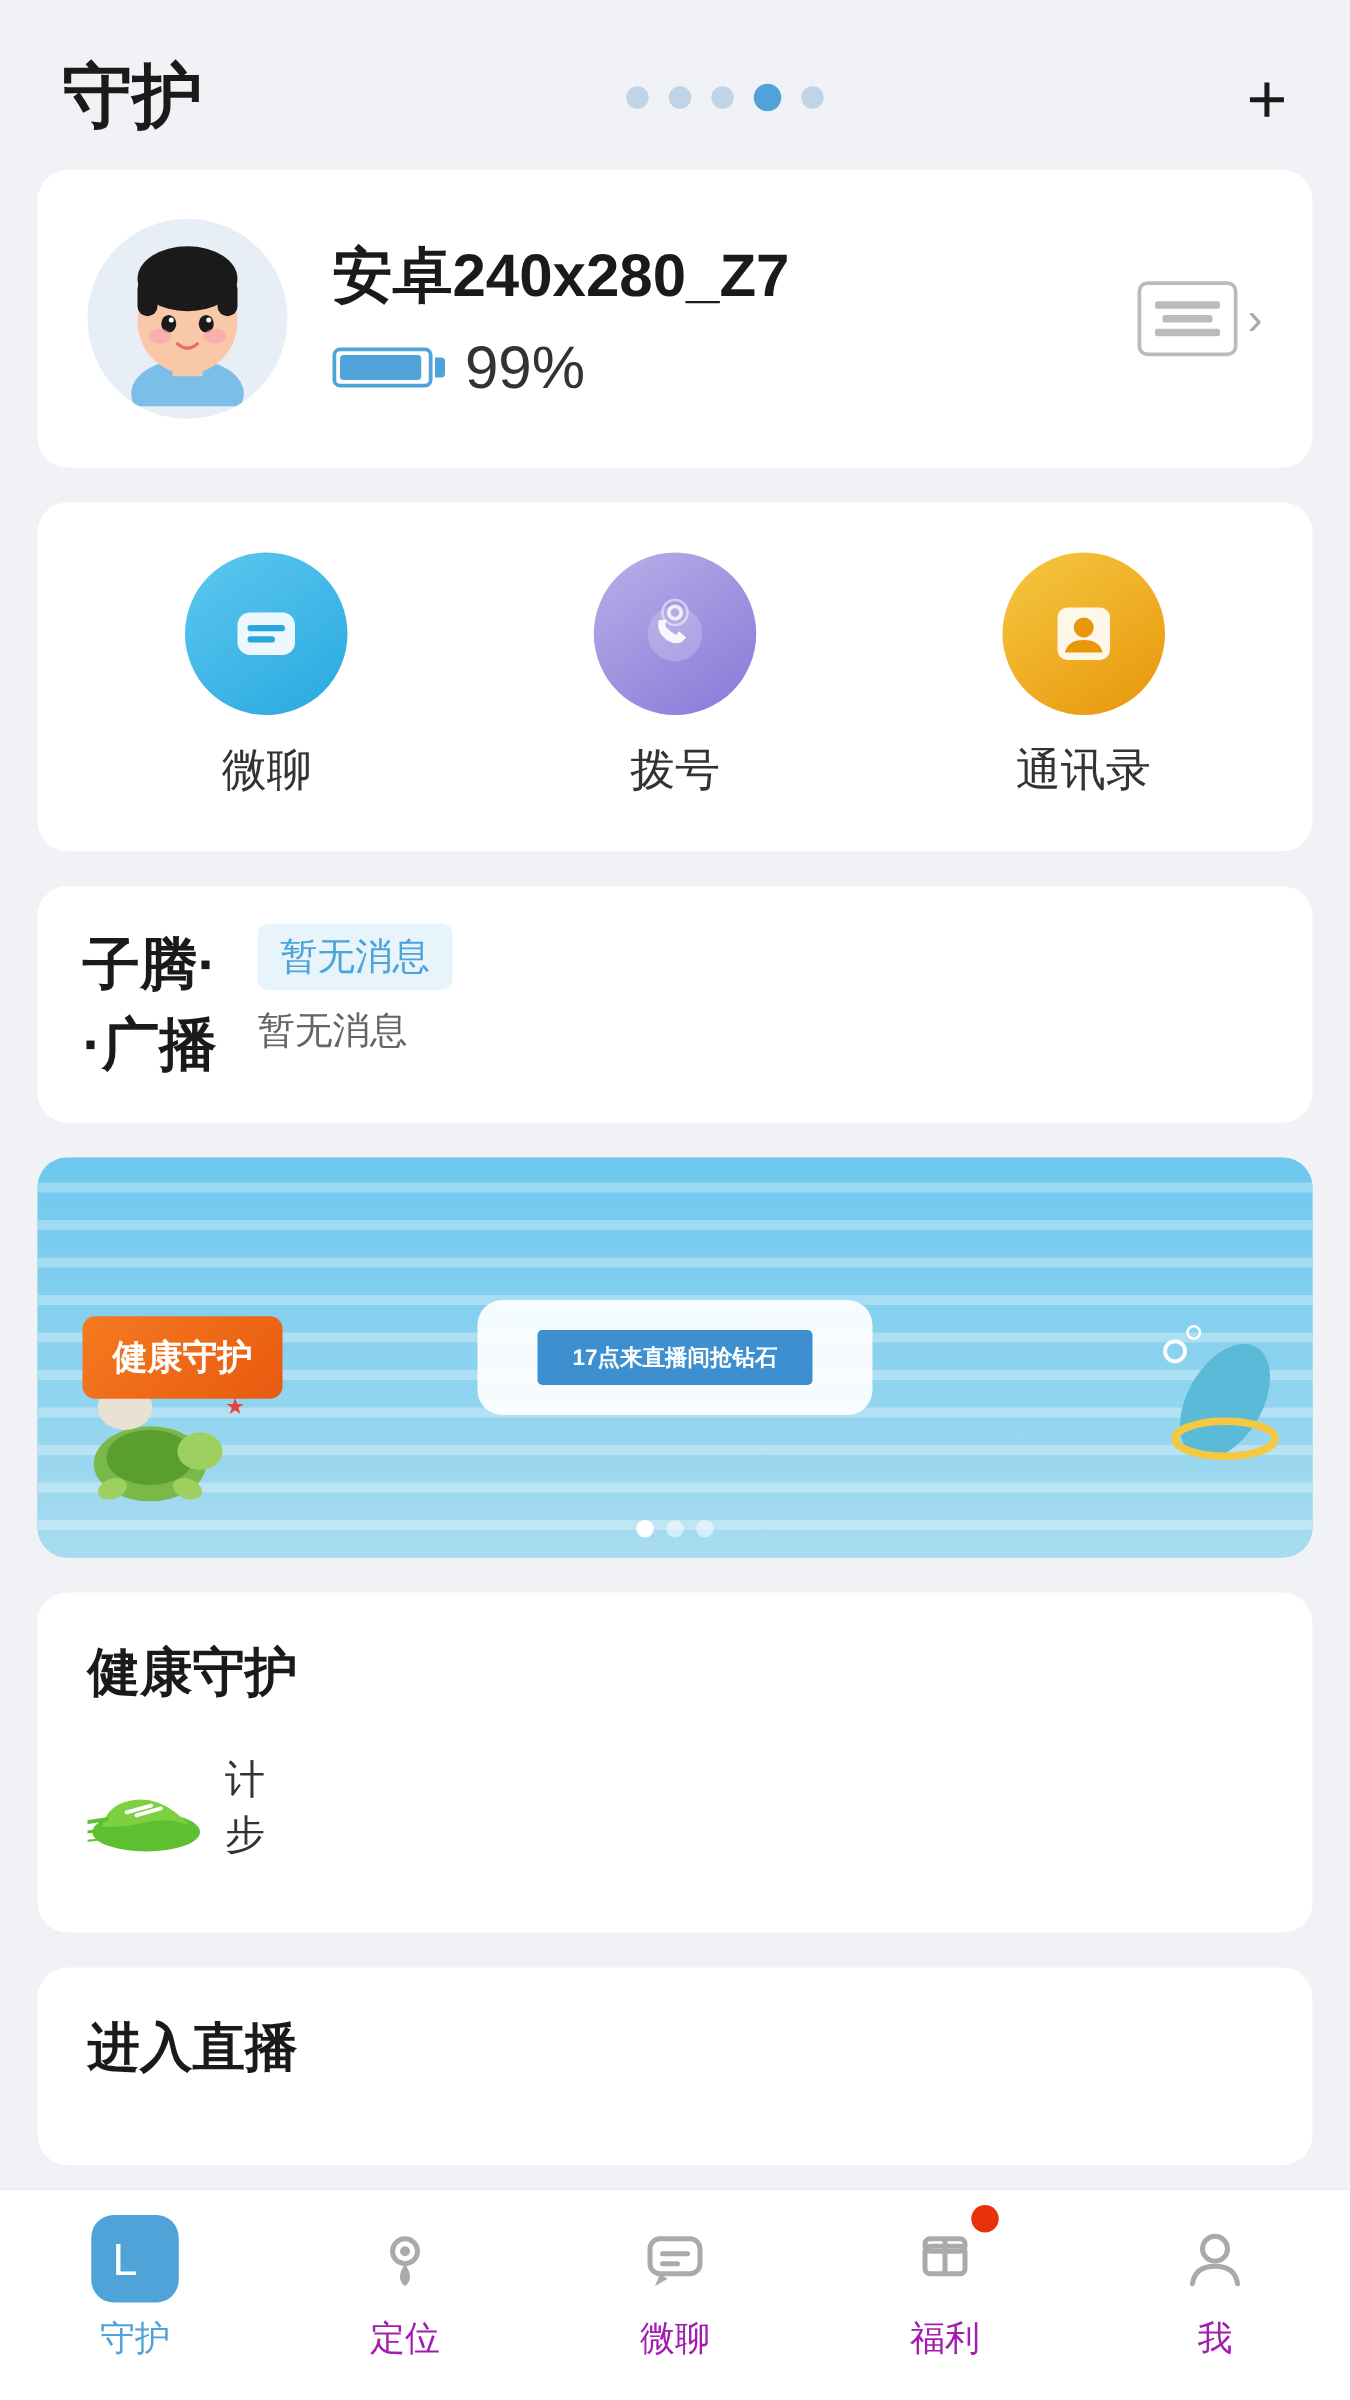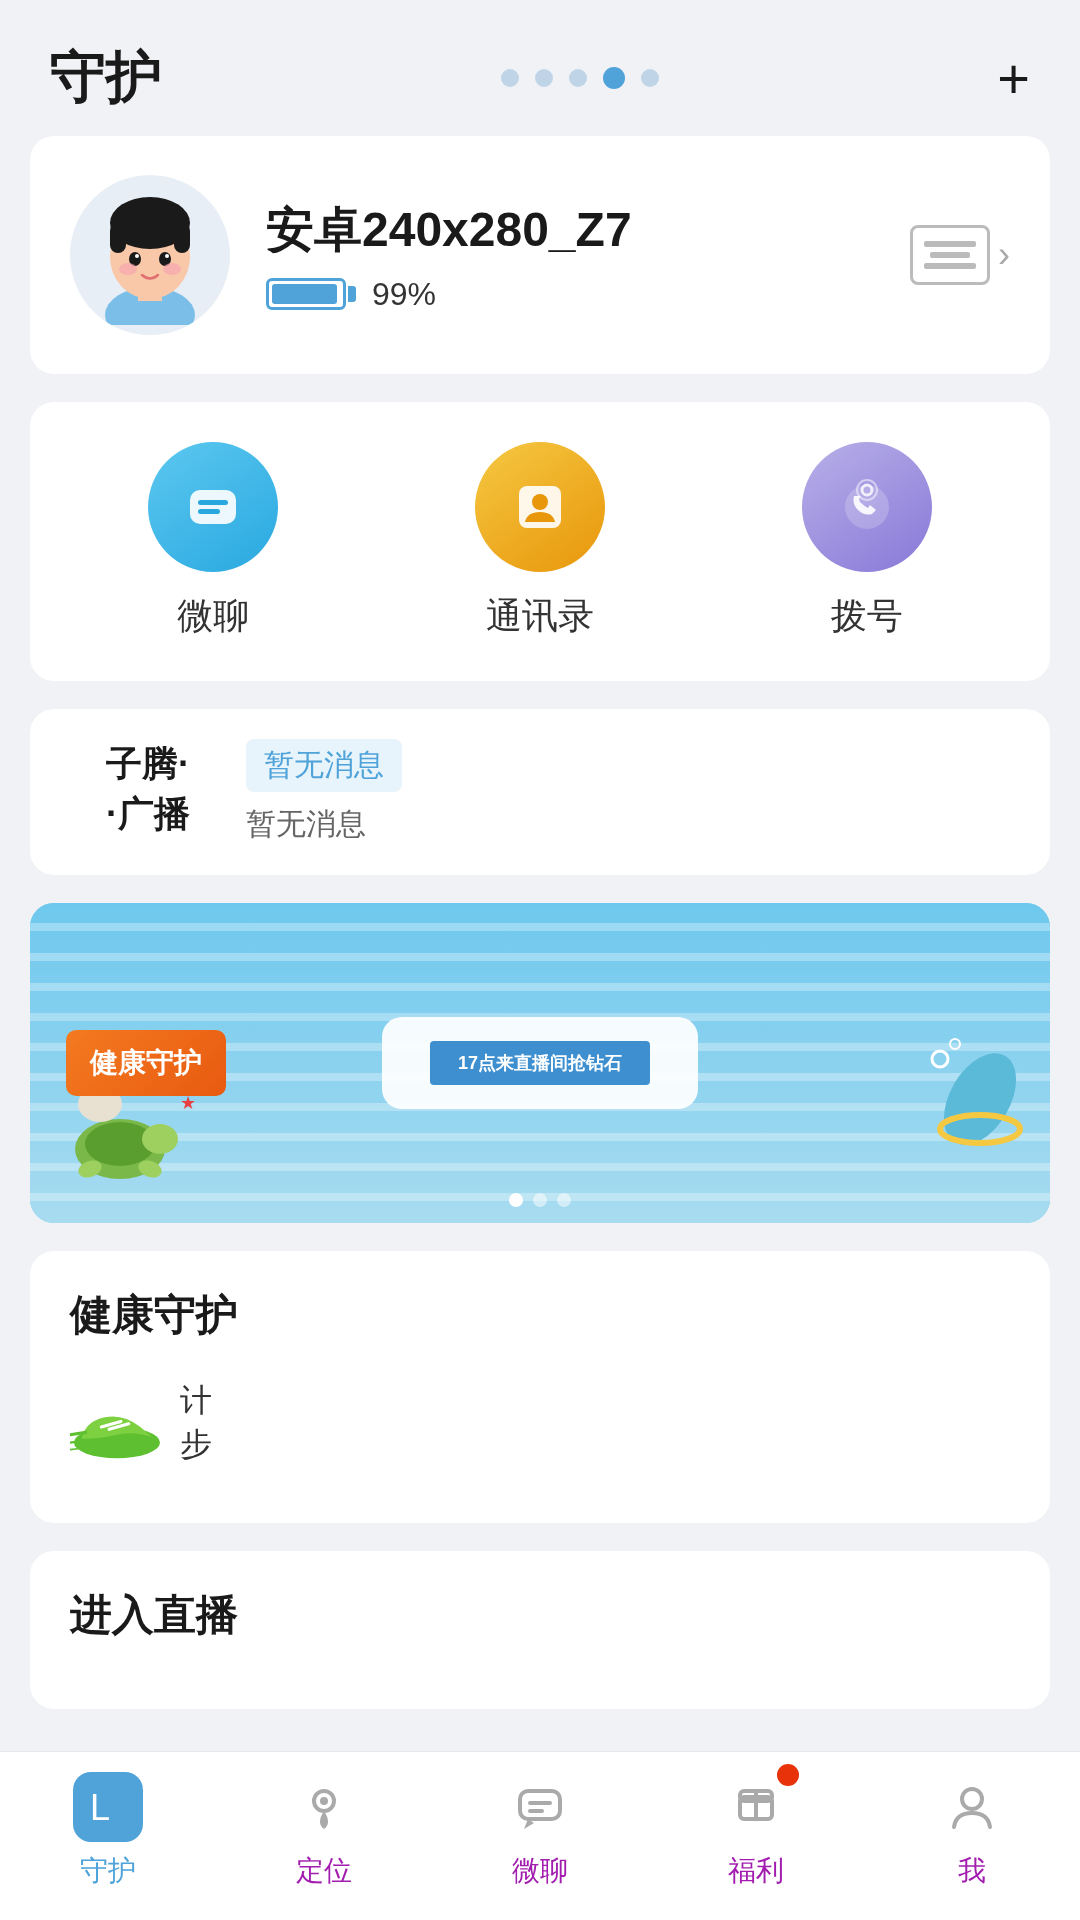--- a/index.html
+++ b/index.html
@@ -112,21 +112,21 @@
       border-radius: 3px;
     }
     .battery-tip {
       width: 8px;
       height: 16px;
       background: #4fa3d9;
       border-radius: 0 3px 3px 0;
       margin-left: 2px;
     }
     .battery-pct {
-      font-size: 32px;
+      font-size: 48px;
       color: #333;
     }
     .profile-action {
       display: flex;
       align-items: center;
       gap: 8px;
       margin-left: auto;
       cursor: pointer;
     }
     .id-card-icon {
@@ -186,26 +186,25 @@
     }
 
     
     .broadcast-card {
       display: flex;
       align-items: flex-start;
       padding: 30px 36px;
       gap: 30px;
     }
     .broadcast-title {
-      font-size: 36px;
+      font-size: 46px;
       font-weight: 700;
       color: #1a1a1a;
       line-height: 1.4;
       min-width: 110px;
-      margin-left: 40px;
     }
     .broadcast-content {
       flex: 1;
     }
     .broadcast-badge {
       display: inline-block;
       background: #e8f4fb;
       color: #4fa3d9;
       font-size: 30px;
       padding: 6px 18px;
@@ -462,40 +461,40 @@
         <svg width="70" height="70" viewBox="0 0 70 70" xmlns="http://www.w3.org/2000/svg">
           <rect x="12" y="18" width="46" height="34" rx="10" fill="rgba(255,255,255,0.9)"></rect>
           <rect x="20" y="28" width="30" height="5" rx="2.5" fill="#29a8e0"></rect>
           <rect x="20" y="37" width="22" height="5" rx="2.5" fill="#29a8e0"></rect>
         </svg>
       </div>
       <span class="action-label">微聊</span>
     </div>
 
     <div class="action-item">
-      <div class="action-icon orange">
-        <svg width="70" height="70" viewBox="0 0 70 70" xmlns="http://www.w3.org/2000/svg">
-          <rect x="14" y="14" width="42" height="42" rx="8" fill="rgba(255,255,255,0.9)"></rect>
-          <circle cx="35" cy="30" r="8" fill="#e8960a"></circle>
-          <path d="M20 50 Q22 40 35 40 Q48 40 50 50Z" fill="#e8960a"></path>
-        </svg>
-      </div>
-      <span class="action-label">通讯录</span>
-    </div>
-
-    <div class="action-item">
       <div class="action-icon purple">
         <svg width="70" height="70" viewBox="0 0 70 70" xmlns="http://www.w3.org/2000/svg">
           <circle cx="35" cy="35" r="22" fill="rgba(255,255,255,0.2)"></circle>
           <path d="M22 24 Q20 32 26 38 Q32 44 40 42 L44 38 L38 33 L36 36 Q32 34 28 30 Q26 26 29 24 Z" fill="rgba(255,255,255,0.9)"></path>
           <circle cx="35" cy="18" r="5" fill="none" stroke="rgba(255,255,255,0.8)" stroke-width="3"></circle>
           <circle cx="35" cy="18" r="10" fill="none" stroke="rgba(255,255,255,0.5)" stroke-width="2"></circle>
         </svg>
       </div>
       <span class="action-label">拨号</span>
+    </div>
+
+    <div class="action-item">
+      <div class="action-icon orange">
+        <svg width="70" height="70" viewBox="0 0 70 70" xmlns="http://www.w3.org/2000/svg">
+          <rect x="14" y="14" width="42" height="42" rx="8" fill="rgba(255,255,255,0.9)"></rect>
+          <circle cx="35" cy="30" r="8" fill="#e8960a"></circle>
+          <path d="M20 50 Q22 40 35 40 Q48 40 50 50Z" fill="#e8960a"></path>
+        </svg>
+      </div>
+      <span class="action-label">通讯录</span>
     </div>
   </div>
 </div>
 
 <div class="card broadcast-card">
   <div class="broadcast-title">子腾·<br>·广播</div>
   <div class="broadcast-content">
     <div class="broadcast-badge">暂无消息</div>
     <div class="broadcast-text">暂无消息</div>
   </div>

